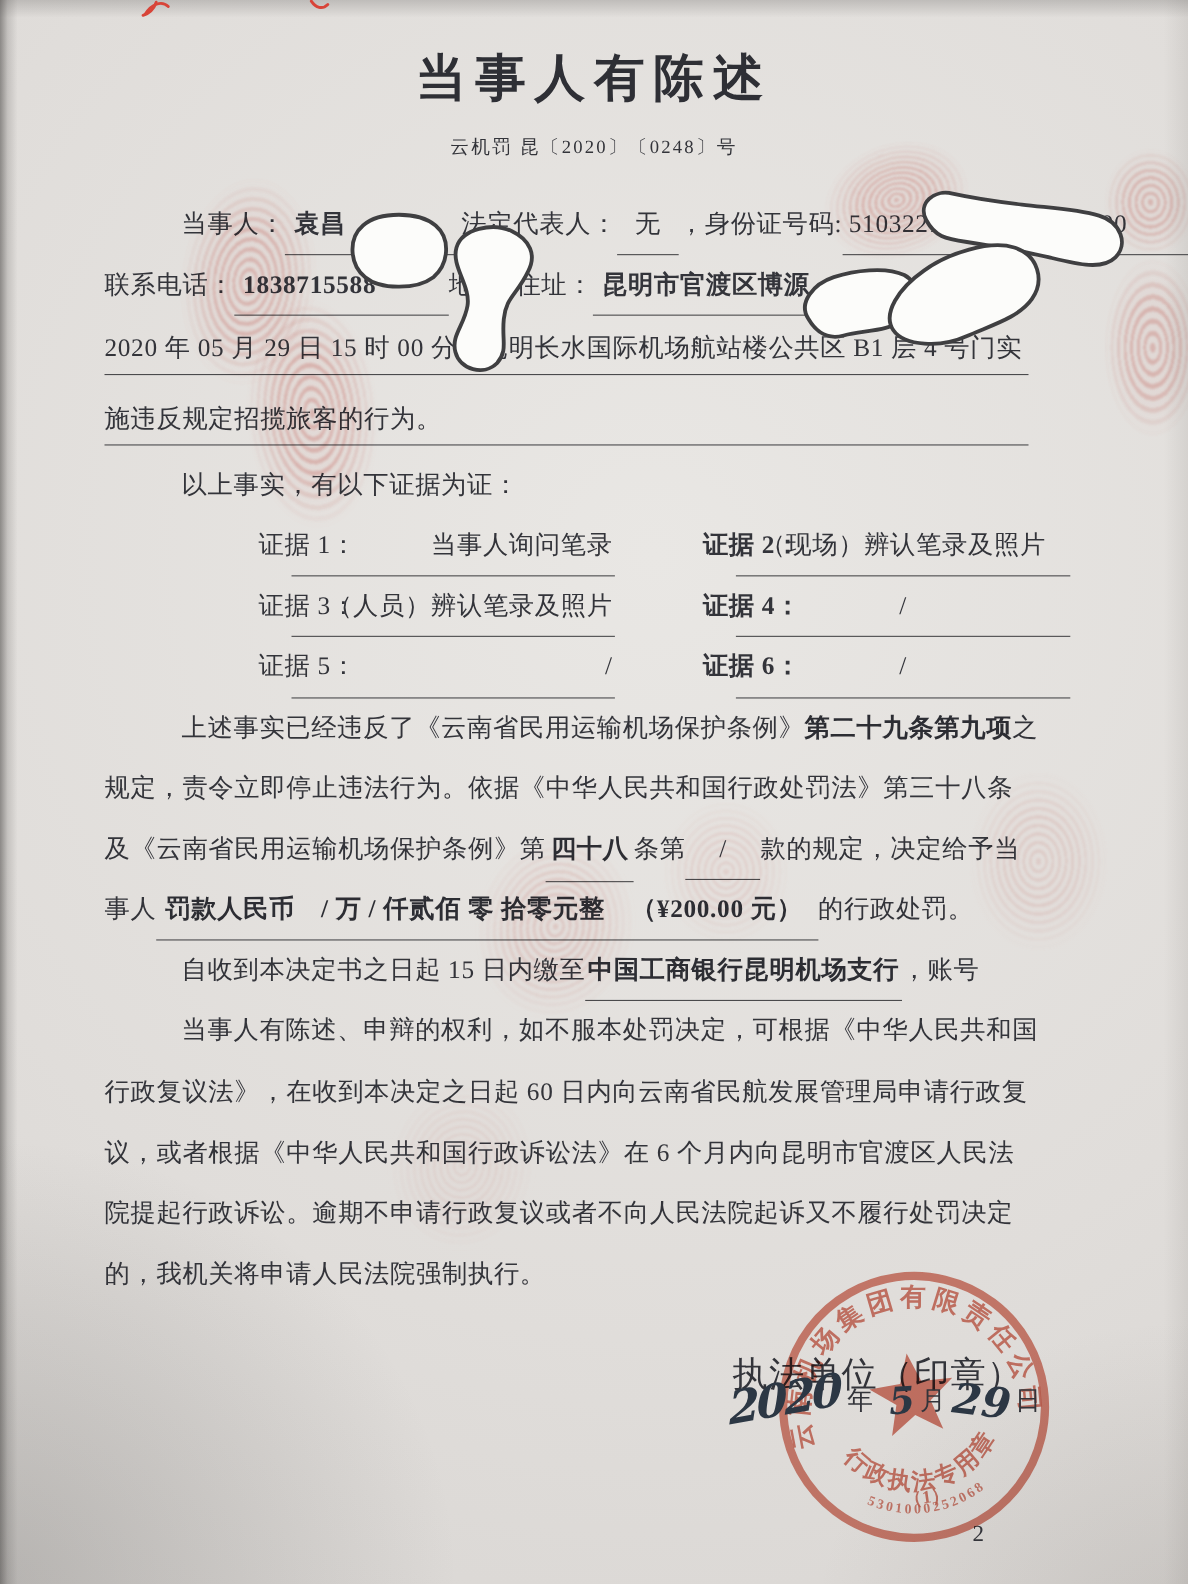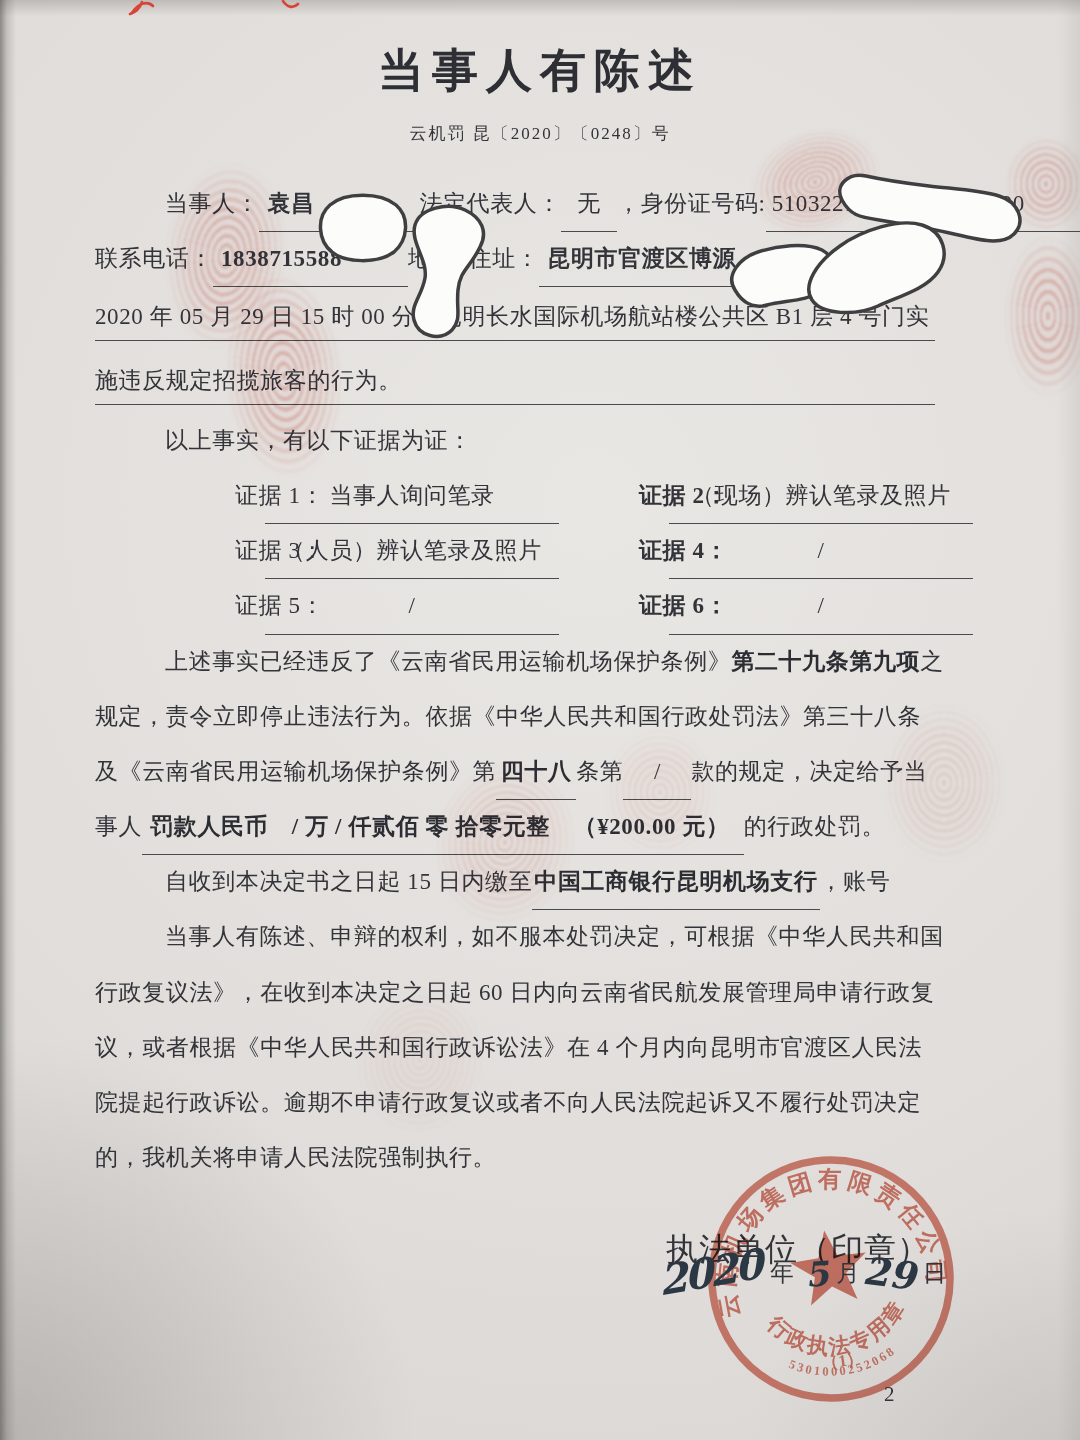--- a/index.html
+++ b/index.html
@@ -28,21 +28,21 @@
   .line{height:55.2px;line-height:55.2px;white-space:nowrap;position:relative;}
   .indent{text-indent:70px;}
   .uf{display:inline-block;border-bottom:1.7px solid #4a4a4c;text-indent:0;text-align:center;padding:0 2px;}
   .uf.left{text-align:left;padding-left:8px;font-weight:bold;}
   .b{font-weight:bold;color:#2c2d33;}
   .ulfull{display:block;border-bottom:1.7px solid #4a4a4c;height:46px;line-height:46px;margin-top:8px;}
   .gap{display:inline-block;}
   .w150{width:150px;}.w52{width:52px;}.w185{width:185px;}.w290{width:290px;}.w64{width:64px;}
   .idf{width:345px;margin-right:-160px;text-align:left;padding-left:6px;}
   .ev-label{display:inline-block;width:100px;}
-  .ev-f1{width:290px;}
+  .ev-f1{width:290px;text-align:right;}
   .ev-f2{width:300px;}
   .ev-l2{margin-left:10px;font-weight:bold;}
   .acct{min-width:255px;text-align:left;padding-left:2px;}
   
   .unit-label{position:absolute;left:666px;top:1228px;font-size:32px;letter-spacing:1px;z-index:2;}
   .date-row{position:absolute;left:662px;top:1252px;z-index:6;font-size:23.5px;display:flex;align-items:flex-end;}
   .hw{font-family:"DejaVu Serif","Liberation Serif",serif;font-style:italic;font-weight:700;color:#2c3744;}
   .hw-year{font-size:41px;transform:rotate(-10deg) skewX(-8deg);letter-spacing:-3px;line-height:1;margin-right:2px;}
   .hw-month{font-size:34px;transform:rotate(-4deg);line-height:1;margin:0 1px 2px 14px;}
   .hw-day{font-size:38px;transform:rotate(7deg);line-height:1;margin:0 0 0 6px;}
@@ -114,33 +114,33 @@
       <span class="ev-label">证据 5：</span><span class="uf ev-f1"><span>/</span></span><span class="ev-label ev-l2">证据 6：</span><span class="uf ev-f2"><span>/</span></span>
     </div>
 
     <div class="line indent">
       <span>上述事实已经违反了《云南省民用运输机场保护条例》</span><span class="b">第二十九条第九项</span><span>之</span>
     </div>
     <div class="line">
       <span>规定，责令立即停止违法行为。依据《中华人民共和国行政处罚法》第三十八条</span>
     </div>
     <div class="line">
-      <span>及《云南省民用运输机场保护条例》第</span><span class="uf b" style="min-width:76px;"><span>四十八</span></span><span>条第</span><span class="uf w64"><span>/</span></span><span>款的规定，决定给予当</span>
+      <span>及《云南省民用运输机场保护条例》第</span><span class="uf b" style="min-width:76px;font-family:Liberation Mono, monospace;"><span>四十八</span></span><span>条第</span><span class="uf w64"><span>/</span></span><span>款的规定，决定给予当</span>
     </div>
     <div class="line">
       <span>事人</span><span class="uf b left" style="padding-right:14px;"><span>罚款人民币　/ 万 / 仟贰佰 零 拾零元整　（¥200.00 元）</span></span><span>的行政处罚。</span>
     </div>
 
     <div class="line indent">
       <span>自收到本决定书之日起 15 日内缴至</span><span class="uf b"><span>中国工商银行昆明机场支行</span></span><span>，账号</span>
     </div>
 
     <div class="line indent"><span>当事人有陈述、申辩的权利，如不服本处罚决定，可根据《中华人民共和国</span></div>
     <div class="line"><span>行政复议法》，在收到本决定之日起 60 日内向云南省民航发展管理局申请行政复</span></div>
-    <div class="line"><span>议，或者根据《中华人民共和国行政诉讼法》在 4 个月内向昆明市官渡区人民法</span></div>
+    <div class="line"><span>议，或者根据《中华人民共和国行政诉讼法》在 6 个月内向昆明市官渡区人民法</span></div>
     <div class="line"><span>院提起行政诉讼。逾期不申请行政复议或者不向人民法院起诉又不履行处罚决定</span></div>
     <div class="line"><span>的，我机关将申请人民法院强制执行。</span></div>
   </div>
 
   <div class="unit-label">执法单位（印章）</div>
   <div class="date-row">
     <span class="hw hw-year">2020</span>
     <span class="dlab">年</span>
     <span class="hw hw-month">5</span>
     <span class="dlab">月</span>

